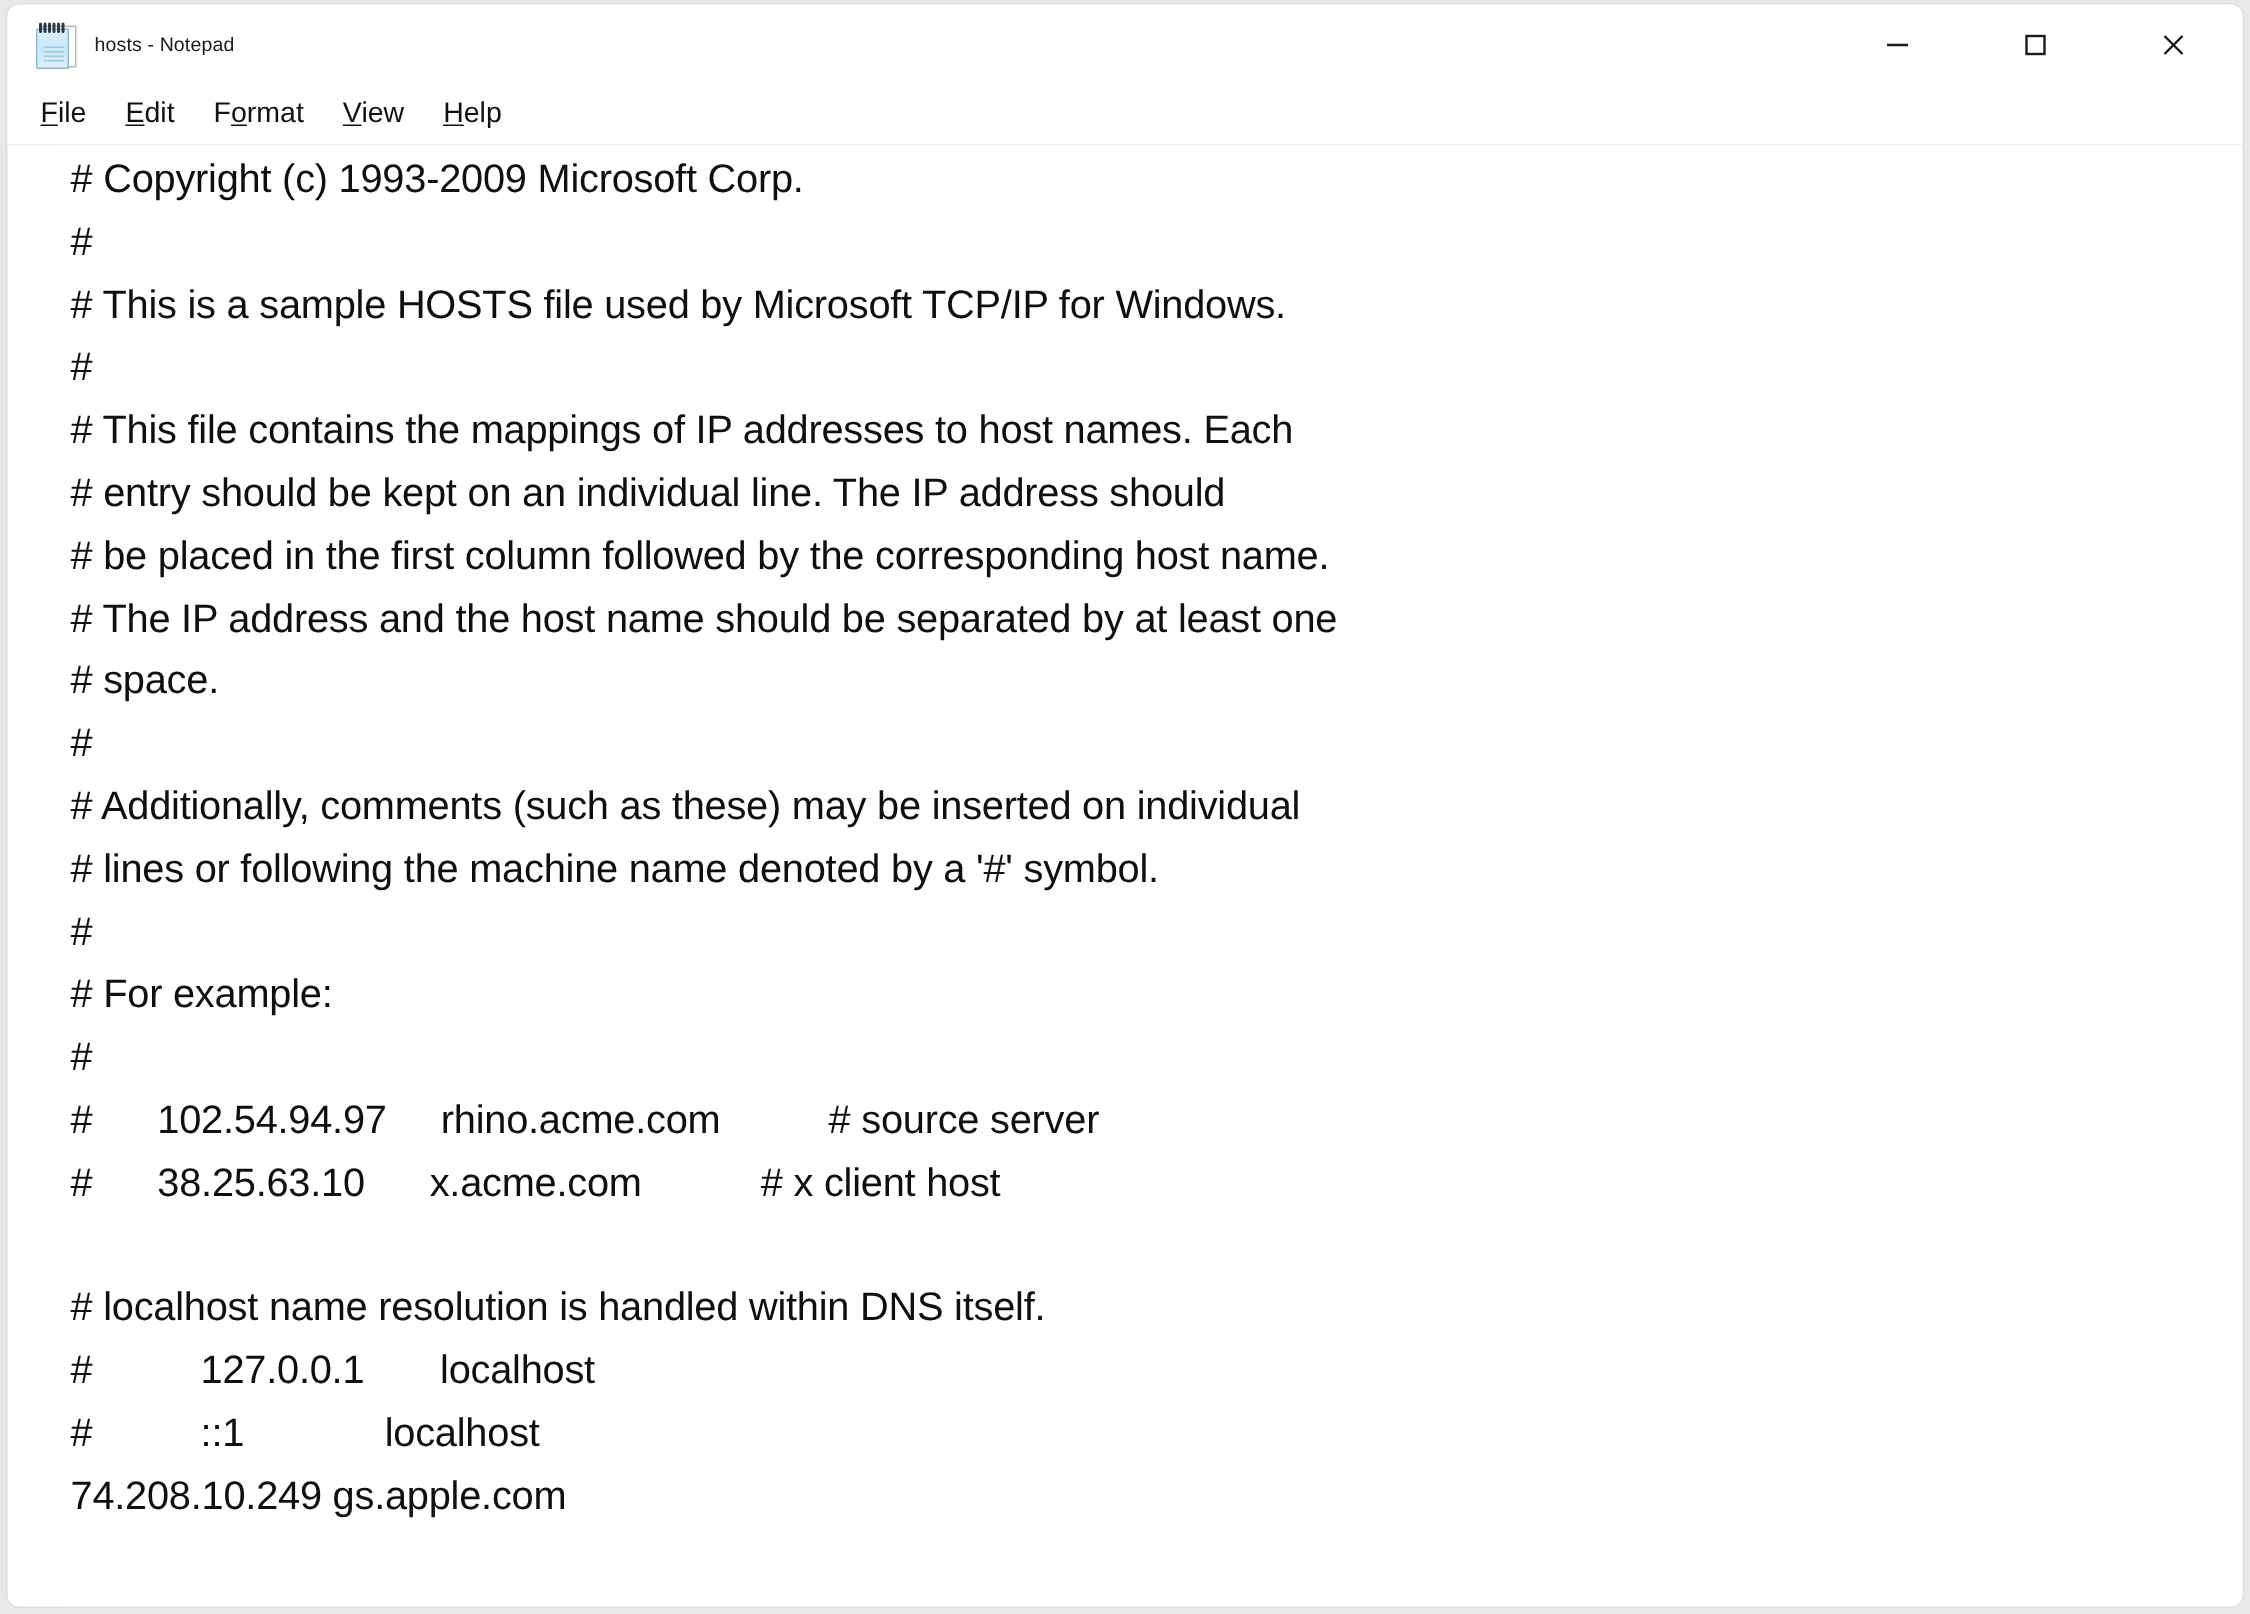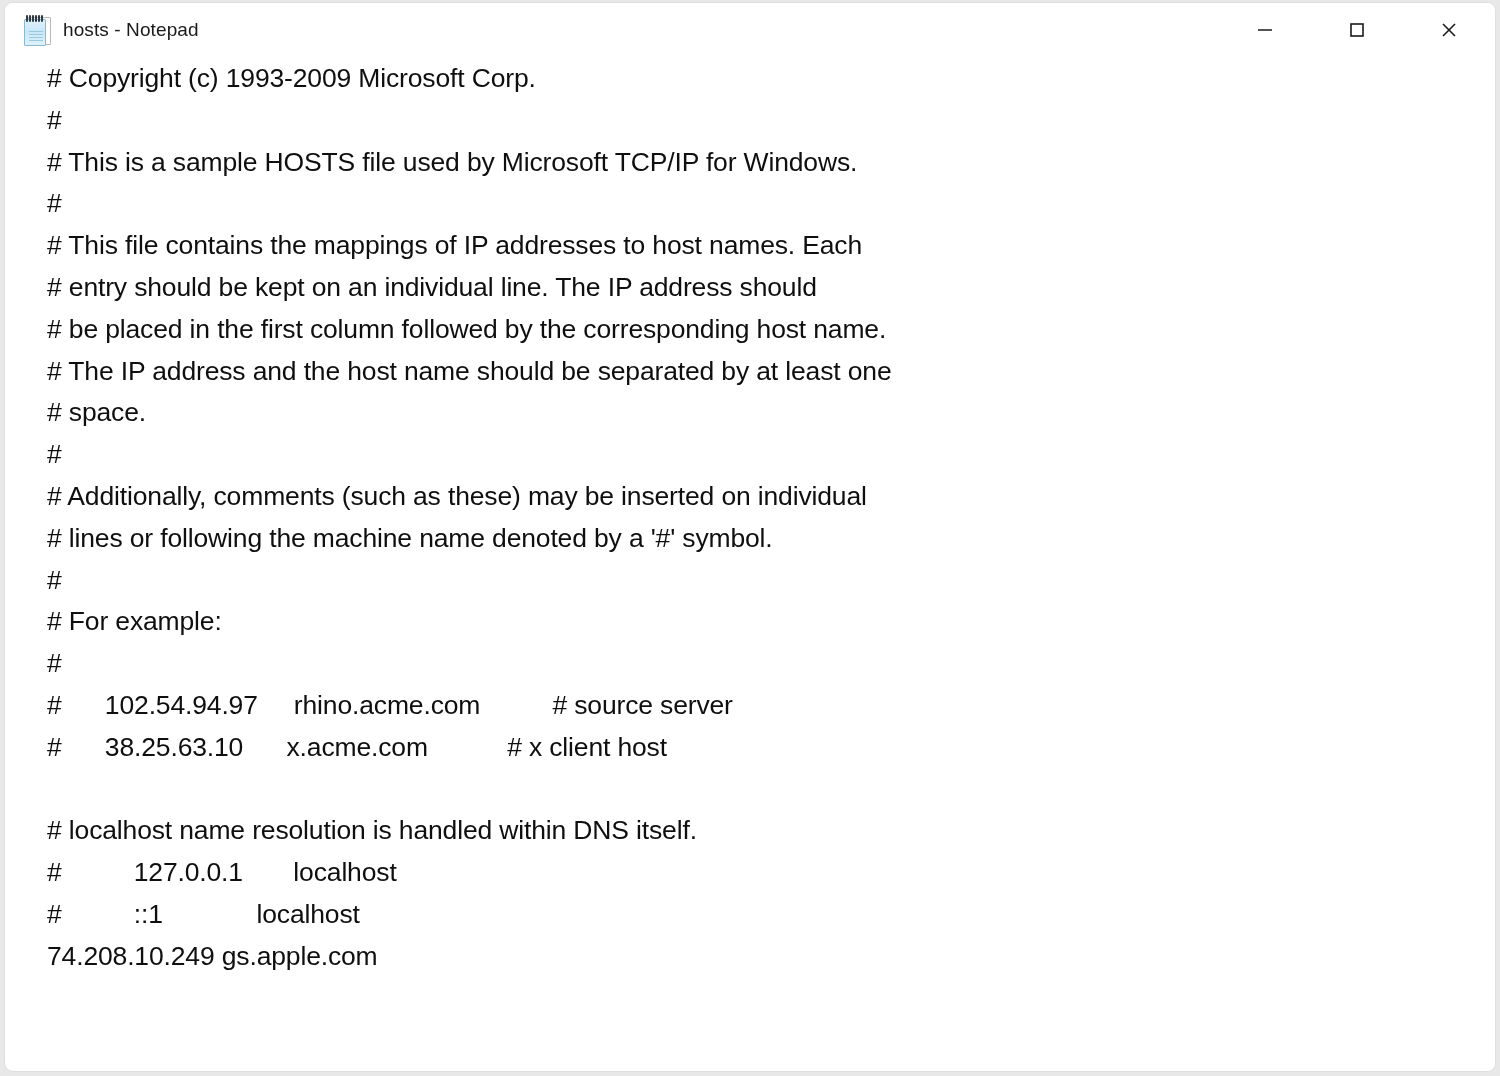--- a/index.html
+++ b/index.html
@@ -86,21 +86,21 @@
     display: flex;
     gap: 1px;
   }
   .notepad-icon .spiral b {
     display: block;
     width: 2px; height: 7px;
     background: #2f3a42;
     border-radius: 1px;
   }
   #window-title {
-    font-size: 19px;
+    font-size: 13px;
     color: #1a1a1a;
     letter-spacing: 0.1px;
     white-space: nowrap;
   }
 
   
   #window-controls {
     position: absolute;
     right: 0;
     top: 0;
@@ -206,18 +206,25 @@
       </button>
       <button class="win-btn close-btn" title="Close">
         <svg width="22" height="22" viewBox="0 0 22 22">
           <line x1="5" y1="5" x2="17" y2="17" stroke="#1a1a1a" stroke-width="1.6"></line>
           <line x1="17" y1="5" x2="5" y2="17" stroke="#1a1a1a" stroke-width="1.6"></line>
         </svg>
       </button>
     </div>
   </div>
 
+  <div id="menu-bar">
+    <div class="menu-item"><u>F</u>ile</div>
+    <div class="menu-item"><u>E</u>dit</div>
+    <div class="menu-item">F<u>o</u>rmat</div>
+    <div class="menu-item"><u>V</u>iew</div>
+    <div class="menu-item"><u>H</u>elp</div>
+  </div>
 
   <div id="text-area">
     <div id="text-content"><div class="text-line"># Copyright (c) 1993-2009 Microsoft Corp.</div><div class="text-line">#</div><div class="text-line"># This is a sample HOSTS file used by Microsoft TCP/IP for Windows.</div><div class="text-line">#</div><div class="text-line"># This file contains the mappings of IP addresses to host names. Each</div><div class="text-line"># entry should be kept on an individual line. The IP address should</div><div class="text-line"># be placed in the first column followed by the corresponding host name.</div><div class="text-line"># The IP address and the host name should be separated by at least one</div><div class="text-line"># space.</div><div class="text-line">#</div><div class="text-line"># Additionally, comments (such as these) may be inserted on individual</div><div class="text-line"># lines or following the machine name denoted by a '#' symbol.</div><div class="text-line">#</div><div class="text-line"># For example:</div><div class="text-line">#</div><div class="text-line">#      102.54.94.97     rhino.acme.com          # source server</div><div class="text-line">#      38.25.63.10      x.acme.com           # x client host</div><div class="text-line">&nbsp;</div><div class="text-line"># localhost name resolution is handled within DNS itself.</div><div class="text-line">#          127.0.0.1       localhost</div><div class="text-line">#          ::1             localhost</div><div class="text-line">74.208.10.249 gs.apple.com</div></div>
   </div>
 
 </div>
 
 </body></html>

